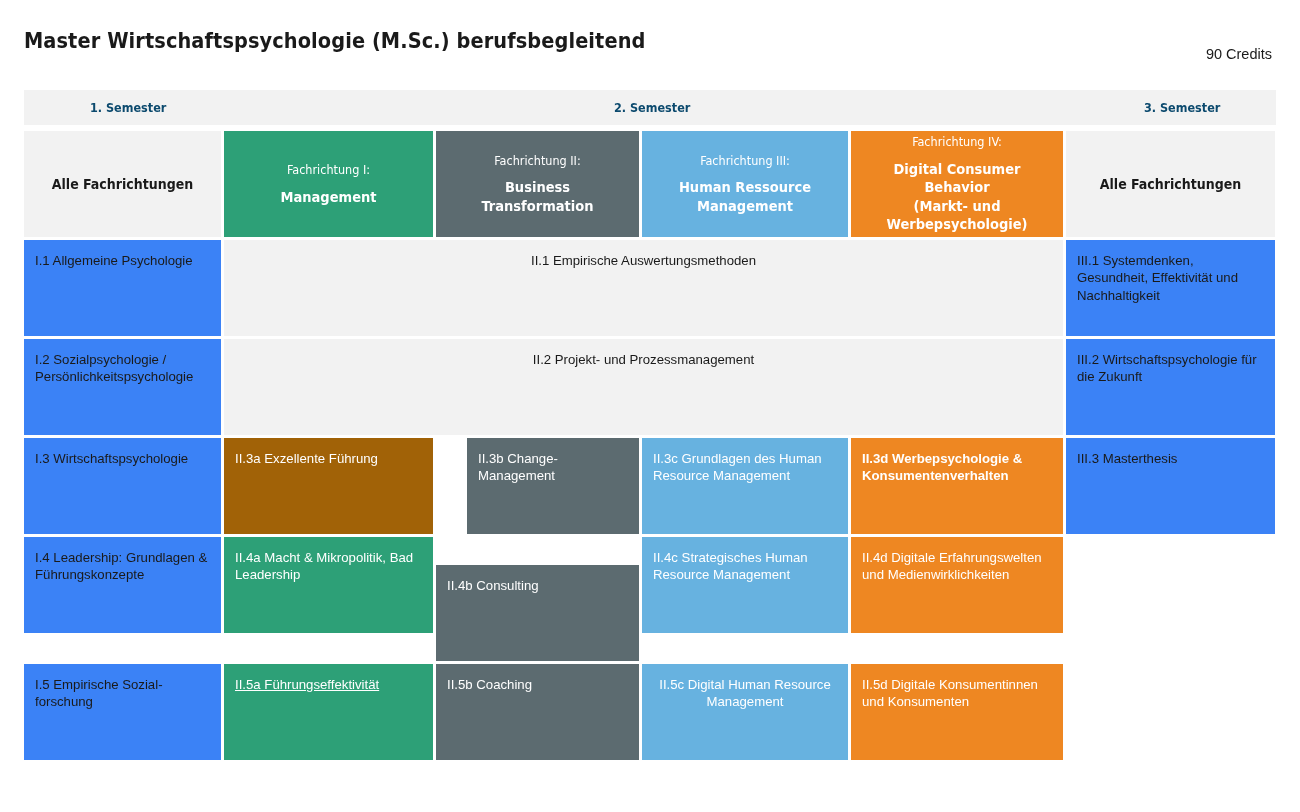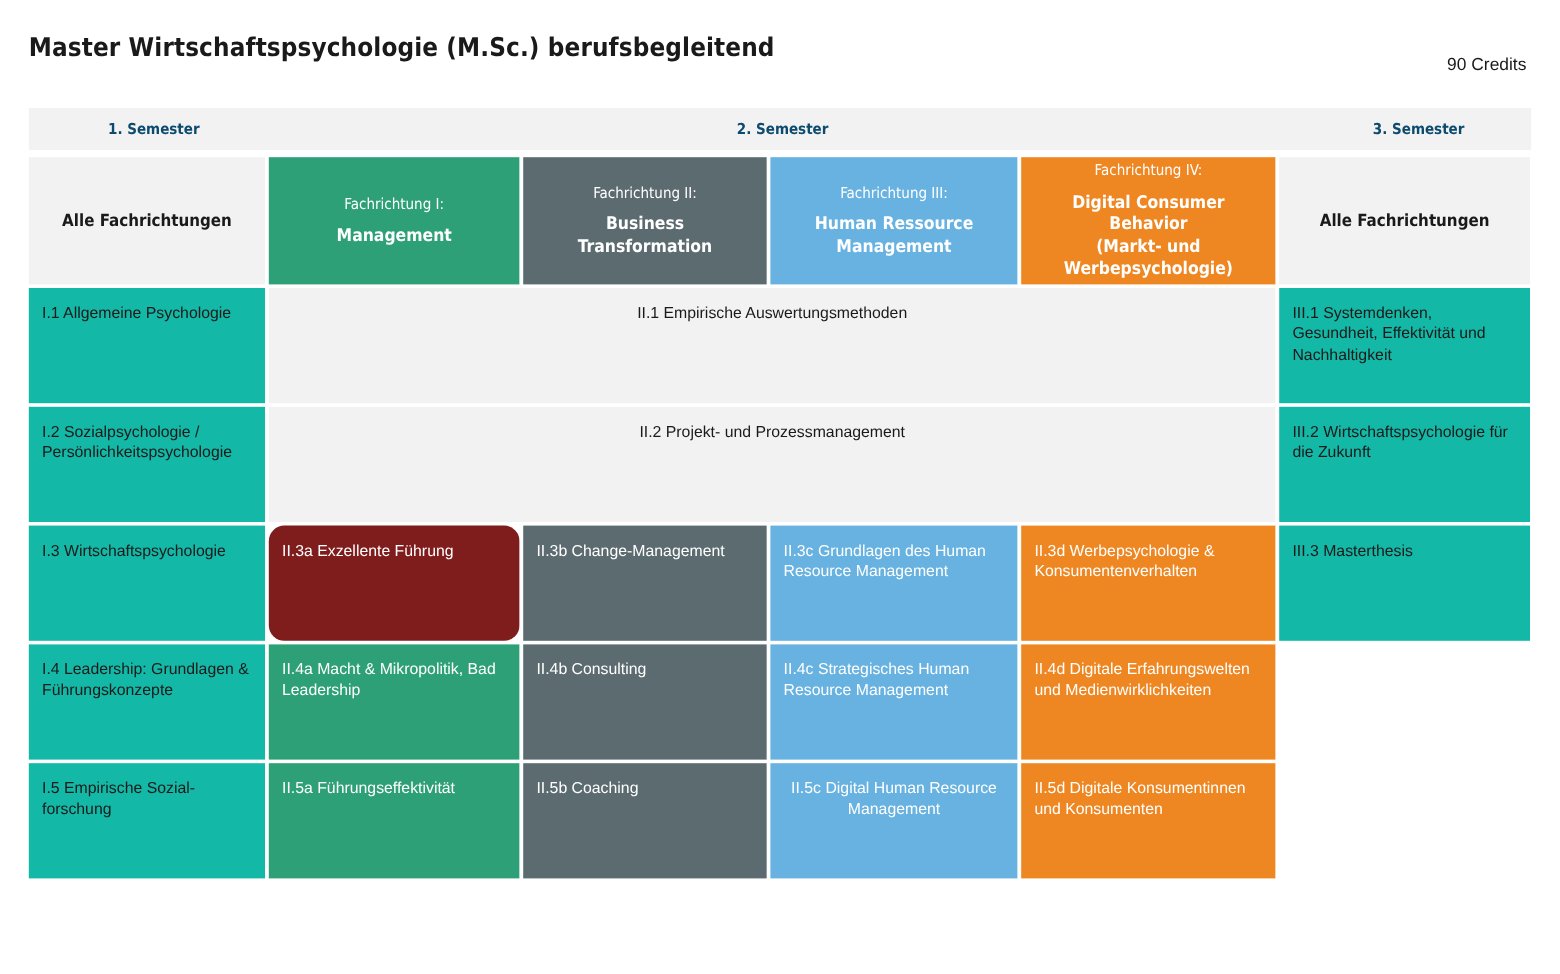--- a/index.html
+++ b/index.html
@@ -131,21 +131,21 @@
   }
 
   
   .mrow { margin-bottom: 3px; }
   .mod {
     height: 96px;
     padding: 12px 11px 8px 11px;
     box-sizing: border-box;
     font-size: 13.2px;
     line-height: 1.32;
-    background: #14b8a6;
+    background: #3b82f6;
     color: #1a1a1a;
     text-align: left;
   }
   .mod.blank { background: #ffffff; }
   .mod.colored { color: #ffffff; }
   .mod.center {
     text-align: center;
   }
   .mod.span {
     background: #f2f2f2;
@@ -210,49 +210,49 @@
     <div class="cell mod">I.2 Sozialpsychologie / Persönlichkeitspsychologie</div>
     <div class="cell spacer"></div>
     <div class="cell mod span center" style="grid-column: span 7;">II.2 Projekt- und Prozessmanagement</div>
     <div class="cell spacer"></div>
     <div class="cell mod">III.2 Wirtschaftspsychologie für die Zukunft</div>
   </div>
 
   <div class="grid mrow">
     <div class="cell mod">I.3 Wirtschaftspsychologie</div>
     <div class="cell spacer"></div>
-    <div class="cell mod colored" style="background-color: #7f1d1d; border-radius: 13px;">II.3a Exzellente Führung</div>
-    <div class="cell spacer"></div>
-    <div class="cell mod colored" style="background-color: rgb(92, 107, 112);">II.3b Change-Management</div>
+    <div class="cell mod colored" style="background-color: #a16207;">II.3a Exzellente Führung</div>
+    <div class="cell spacer"></div>
+    <div class="cell mod colored" style="background-color: rgb(92, 107, 112); margin-left: 31px;">II.3b Change-Management</div>
     <div class="cell spacer"></div>
     <div class="cell mod colored" style="background-color: rgb(103, 178, 224);">II.3c Grundlagen des Human Resource Management</div>
     <div class="cell spacer"></div>
-    <div class="cell mod colored" style="background-color: rgb(238, 135, 34);">II.3d Werbepsychologie &amp; Konsumentenverhalten</div>
+    <div class="cell mod colored" style="background-color: rgb(238, 135, 34); font-weight: bold;">II.3d Werbepsychologie &amp; Konsumentenverhalten</div>
     <div class="cell spacer"></div>
     <div class="cell mod">III.3 Masterthesis</div>
   </div>
 
   <div class="grid mrow">
     <div class="cell mod">I.4 Leadership: Grundlagen &amp; Führungskonzepte</div>
     <div class="cell spacer"></div>
     <div class="cell mod colored" style="background-color: rgb(45, 160, 119);">II.4a Macht &amp; Mikropolitik, Bad Leadership</div>
     <div class="cell spacer"></div>
-    <div class="cell mod colored" style="background-color: rgb(92, 107, 112);">II.4b Consulting</div>
+    <div class="cell mod colored" style="background-color: rgb(92, 107, 112); margin-top: 28px;">II.4b Consulting</div>
     <div class="cell spacer"></div>
     <div class="cell mod colored" style="background-color: rgb(103, 178, 224);">II.4c Strategisches Human Resource Management</div>
     <div class="cell spacer"></div>
     <div class="cell mod colored" style="background-color: rgb(238, 135, 34);">II.4d Digitale Erfahrungswelten und Medienwirklichkeiten</div>
     <div class="cell spacer"></div>
     <div class="cell mod blank"></div>
   </div>
 
   <div class="grid mrow">
     <div class="cell mod">I.5 Empirische Sozial-<br>forschung</div>
     <div class="cell spacer"></div>
-    <div class="cell mod colored" style="background-color: rgb(45, 160, 119);">II.5a Führungseffektivität</div>
+    <div class="cell mod colored" style="background-color: rgb(45, 160, 119); text-decoration: underline;">II.5a Führungseffektivität</div>
     <div class="cell spacer"></div>
     <div class="cell mod colored" style="background-color: rgb(92, 107, 112);">II.5b Coaching</div>
     <div class="cell spacer"></div>
     <div class="cell mod colored" style="background-color: rgb(103, 178, 224); text-align: center;">II.5c Digital Human Resource Management</div>
     <div class="cell spacer"></div>
     <div class="cell mod colored" style="background-color: rgb(238, 135, 34);">II.5d Digitale Konsumentinnen und Konsumenten</div>
     <div class="cell spacer"></div>
     <div class="cell mod blank"></div>
   </div>
 

